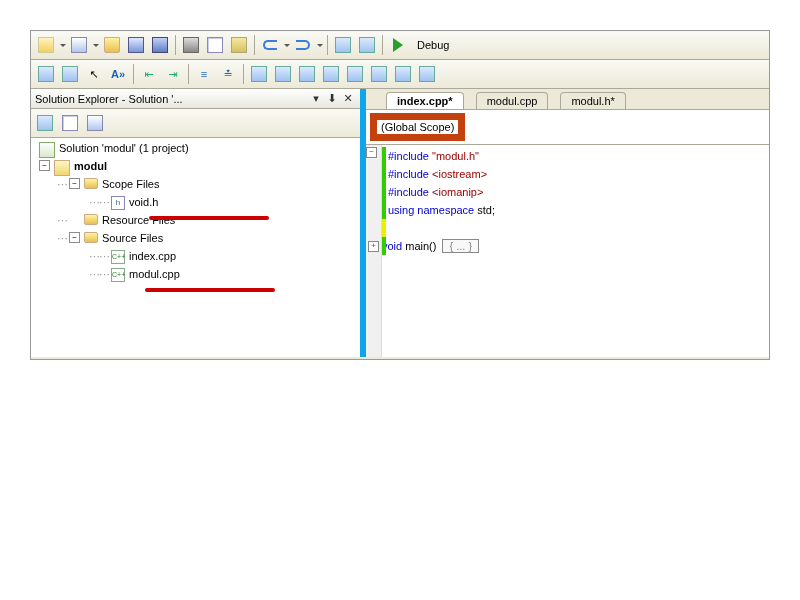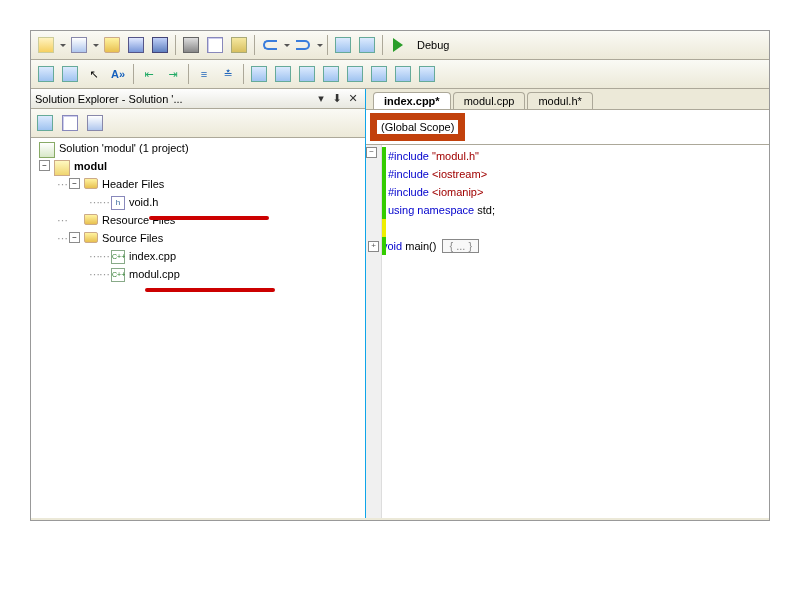--- a/index.html
+++ b/index.html
@@ -1,35 +1,35 @@
 <!DOCTYPE html>
 <html><head>
 <meta charset="utf-8">
 <style>
 * { margin: 0; padding: 0; box-sizing: border-box; font-family: Tahoma, sans-serif; font-size: 11px; }
 body { background: #fff; width: 800px; height: 600px; overflow: hidden; }
-.app { position: absolute; left: 30px; top: 30px; width: 740px; height: 491px; border: 1px solid #999; background: #ece9d8; }
+.app { position: absolute; left: 30px; top: 30px; width: 740px; height: 330px; border: 1px solid #999; background: #ece9d8; }
 .toolbar { display: flex; align-items: center; padding: 3px 4px; background: linear-gradient(#fafaf5,#ece9d8); border-bottom: 1px solid #aca899; gap: 2px; min-height: 28px; }
 .tbtn { width: 22px; height: 22px; display: inline-flex; align-items: center; justify-content: center; border: 1px solid transparent; }
 .tsep { width: 1px; height: 20px; background: #aca899; margin: 0 2px; }
 .dd { width: 0; height: 0; border-left: 3px solid transparent; border-right: 3px solid transparent; border-top: 3px solid #555; margin-left: 1px; }
 .main { display: flex; height: calc(100% - 60px); }
-.solpanel { width: 335px; border-right: 1px solid #0ea5e9; display: flex; flex-direction: column; background: #fff; }
+.solpanel { width: 335px; border-right: 6px solid #0ea5e9; display: flex; flex-direction: column; background: #fff; }
 .solhdr { display: flex; align-items: center; background: linear-gradient(#fefefe,#e8e8e0); border-bottom: 1px solid #aca899; padding: 2px 4px; height: 20px; }
 .solhdr-title { flex: 1; color: #000; }
 .hdrbtn { width: 16px; height: 16px; display: inline-flex; align-items: center; justify-content: center; color: #333; }
 .soltool { display: flex; gap: 3px; padding: 3px; border-bottom: 1px solid #aca899; background: linear-gradient(#fafaf5,#ece9d8); }
 .tree { flex: 1; background: #fff; padding: 4px 2px; position: relative; }
 .tnode { display: flex; align-items: flex-start; height: 18px; white-space: nowrap; }
 .exp { width: 11px; height: 11px; border: 1px solid #8c8c8c; background: #fff; display: inline-flex; align-items: center; justify-content: center; font-size: 8px; line-height: 8px; color: #000; margin-right: 4px; }
 .exp-pad { width: 15px; display: inline-block; }
 .dots { color: #999; letter-spacing: -1px; margin-right: 2px; }
 .bold { font-weight: bold; }
 .editor { flex: 1; display: flex; flex-direction: column; background: #fff; }
-.tabs { display: flex; align-items: flex-end; background: #ece9d8; padding: 3px 6px 0 7px; border-bottom: 1px solid #aca899; gap: 2px; }
+.tabs { display: flex; align-items: flex-end; background: #ece9d8; padding: 3px 6px 0 20px; border-bottom: 1px solid #aca899; gap: 12px; }
 .tab { padding: 2px 10px; border: 1px solid #aca899; border-bottom: none; border-radius: 4px 4px 0 0; background: #ece9d8; }
 .tab.active { background: #fff; font-weight: bold; }
 .scope { display: flex; padding: 3px 4px; background: #fff; border-bottom: 1px solid #aca899; }
 .scopebox { border: 7px solid #c2410c; padding: 1px 4px; background: #fff; display: flex; align-items: center; gap: 4px; }
 .code { flex: 1; display: flex; font-family: 'Courier New', monospace; font-size: 13px; }
 .gutter { width: 16px; background: #f0f0f0; border-right: 1px solid #ddd; }
 .lines { padding: 2px 6px; }
 .line { display: flex; align-items: center; height: 18px; }
 .kw { color: #0000cc; }
 .str { color: #a00000; }
@@ -187,21 +187,21 @@
         </div>
         <div class="tnode" style="padding-left:6px;">
           <span class="exp">−</span>
           <span class="ic ic-modicon"></span>
           <span class="bold" style="margin-left:4px;">modul</span>
         </div>
         <div class="tnode" style="padding-left:24px;">
           <span class="dots">⋯</span>
           <span class="exp">−</span>
           <span class="ic ic-folder"></span>
-          <span style="margin-left:4px;">Header Files</span>
+          <span style="margin-left:4px;">Scope Files</span>
         </div>
         <div class="tnode" style="padding-left:56px;">
           <span class="dots">⋯⋯</span>
           <span class="ic-h">h</span>
           <span style="margin-left:4px;">void.h</span>
         </div>
         <div class="redline" style="left:118px; top:78px; width:120px;"></div>
 
         <div class="tnode" style="padding-left:24px;">
           <span class="dots">⋯</span>

